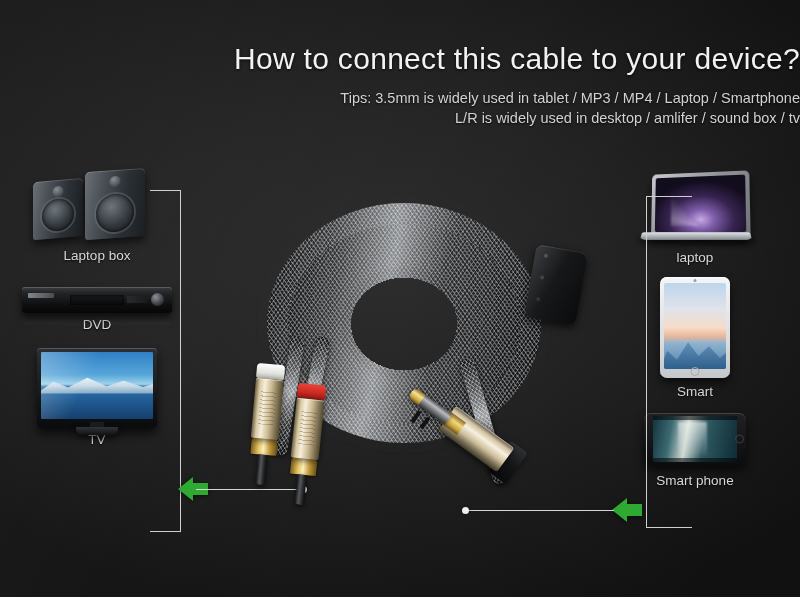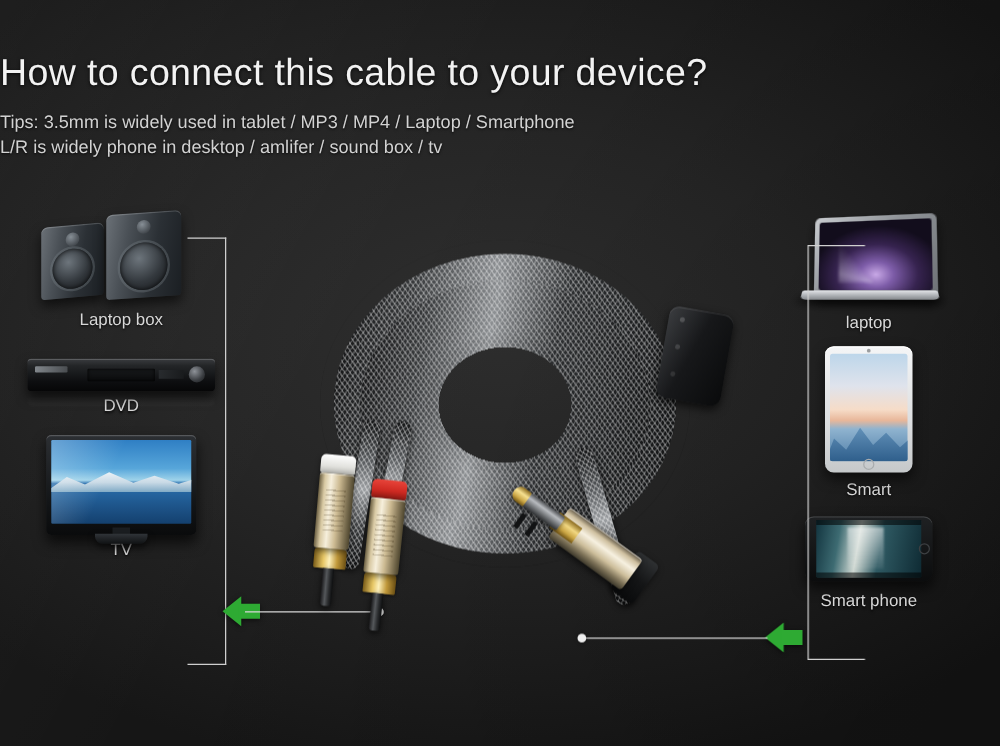--- a/index.html
+++ b/index.html
@@ -11,21 +11,21 @@
     background:
       radial-gradient(ellipse 70% 60% at 50% 45%, #2f2f2f 0%, #262626 45%, #1c1c1c 80%, #161616 100%);
   }
   #stage:before{
     content:"";position:absolute;inset:0;
     background:linear-gradient(118deg, rgba(255,255,255,.035) 0%, rgba(255,255,255,0) 38%, rgba(0,0,0,.25) 100%);
     pointer-events:none;
   }
 
   
-  .header{position:absolute;left:0;right:0;top:42px;text-align:left;}
+  .header{position:absolute;left:0;right:0;top:42px;text-align:right;}
   .title{
     color:#f2f2f2;font-size:30px;font-weight:400;letter-spacing:.3px;
     text-shadow:0 1px 3px rgba(0,0,0,.8);
   }
   .tips{margin-top:12px;color:#d2d2d2;font-size:14.5px;line-height:20px;font-weight:400;
         text-shadow:0 1px 2px rgba(0,0,0,.8);}
 
   
   .col{position:absolute;width:170px;}
   .col.left{left:12px;top:168px;}
@@ -241,21 +241,21 @@
 </style>
 </head>
 <body>
 
 <div id="stage">
 
   <div class="header">
     <div class="title">How to connect this cable to your device?</div>
     <div class="tips">
       <div>Tips: 3.5mm is widely used in tablet / MP3 / MP4 / Laptop / Smartphone</div>
-      <div>L/R is widely phone in desktop / amlifer / sound box / tv</div>
+      <div>L/R is widely used in desktop / amlifer / sound box / tv</div>
     </div>
   </div>
 
   <div class="col left">
 
     <div class="dev" style="margin-bottom:24px;">
       <div class="art speakers">
         <div class="spk a">
             <div class="twt"></div>
             <div class="cone"></div>

